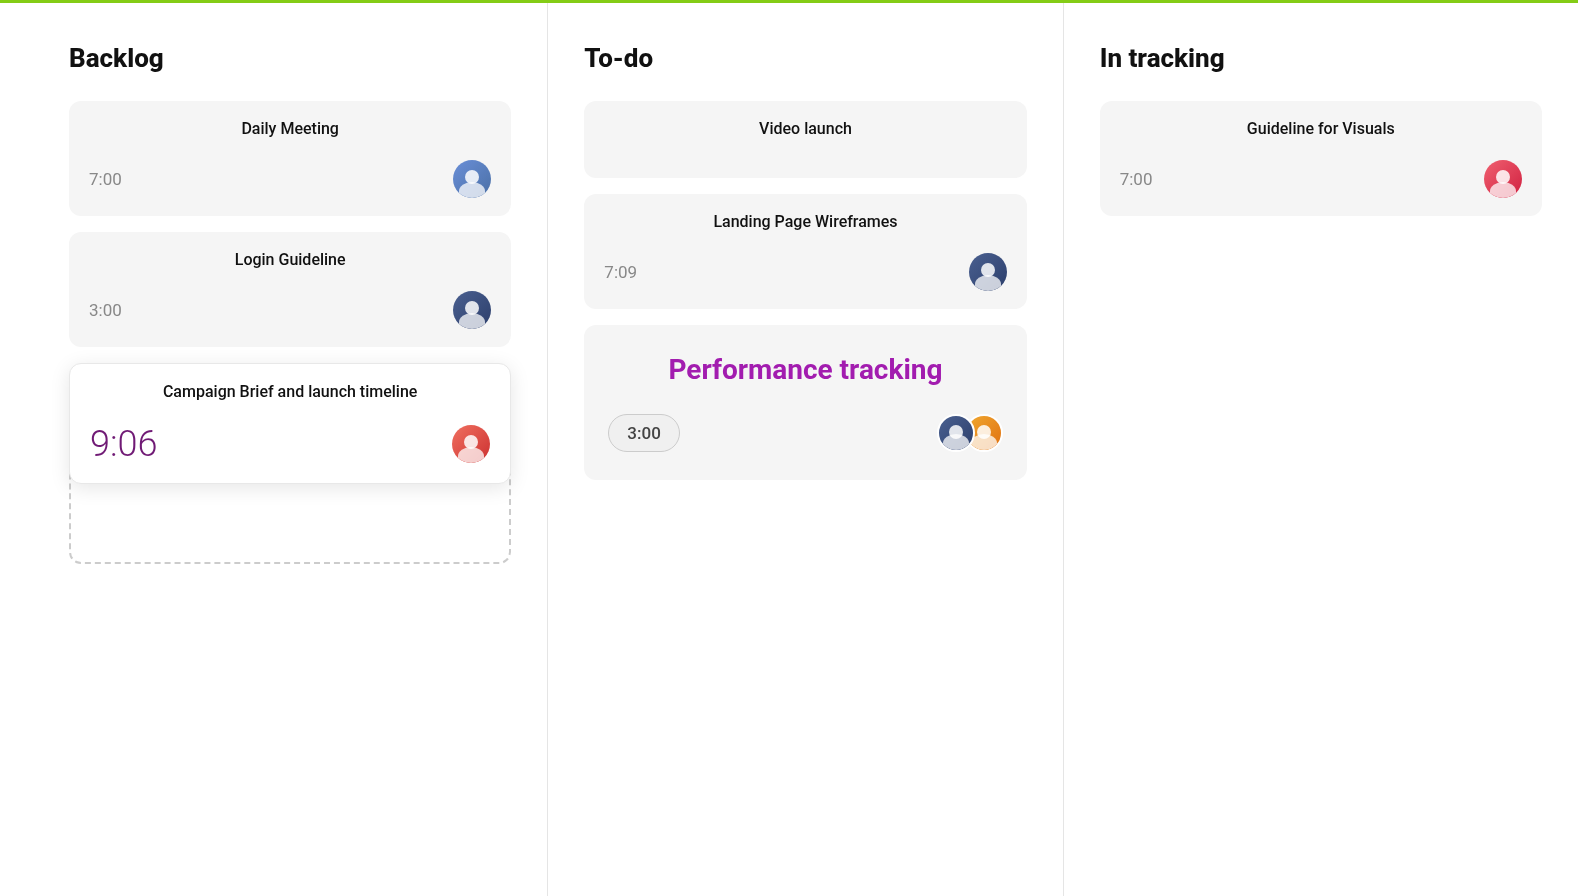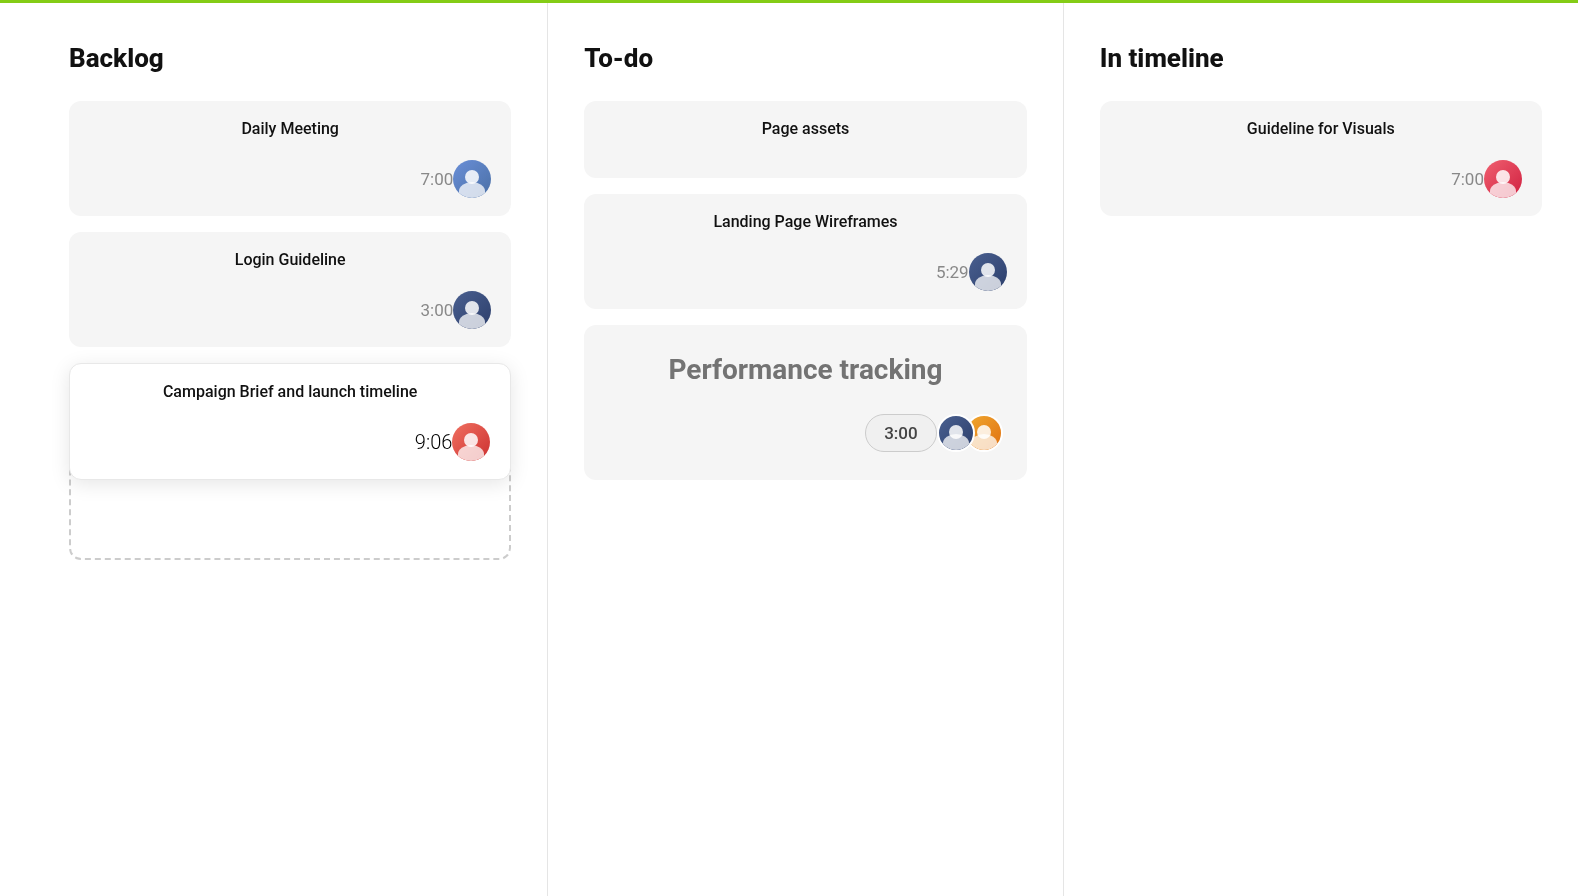--- a/index.html
+++ b/index.html
@@ -54,32 +54,32 @@
       font-size: 16px;
       font-weight: 500;
       color: #111111;
       margin-bottom: 22px;
       text-align: center;
     }
 
     .card-footer {
       display: flex;
       align-items: center;
-      justify-content: flex-end;
+      justify-content: space-between;
     }
 
     .card-time {
       font-size: 17px;
       color: #888888;
     }
 
     .card-time.large {
-      font-size: 20px;
+      font-size: 36px;
       font-weight: 300;
-      color: #000000;
+      color: #701a75;
     }
 
     .avatar {
       width: 38px;
       height: 38px;
       border-radius: 50%;
       overflow: hidden;
       display: flex;
       align-items: center;
       justify-content: center;
@@ -102,21 +102,21 @@
     .card-featured {
       background: #f5f5f5;
       border-radius: 12px;
       padding: 28px 24px;
       margin-bottom: 16px;
     }
 
     .card-featured .card-title {
       font-size: 28px;
       font-weight: 700;
-      color: #737373;
+      color: #a21caf;
       margin-bottom: 28px;
     }
 
     .time-badge {
       background: #f0f0f0;
       border-radius: 20px;
       padding: 8px 18px;
       font-size: 17px;
       font-weight: 500;
       color: #444444;
@@ -252,27 +252,27 @@
       </div>
       <div class="dashed-placeholder"></div>
     </div>
 
   </div>
 
   <div class="column">
     <div class="column-header">To-do</div>
 
     <div class="card">
-      <div class="card-title">Page assets</div>
+      <div class="card-title">Video launch</div>
     </div>
 
     <div class="card">
       <div class="card-title">Landing Page Wireframes</div>
       <div class="card-footer">
-        <span class="card-time">5:29</span>
+        <span class="card-time">7:09</span>
         <div class="avatar-group">
           <div class="avatar avatar-img-darkblue">
             <div class="person-silhouette"></div>
           </div>
         </div>
       </div>
     </div>
 
     <div class="card-featured">
       <div class="card-title">Performance tracking</div>
@@ -285,21 +285,21 @@
           <div class="avatar avatar-img-orange" style="border: 2px solid white; z-index: 1; position: relative;">
             <div class="person-silhouette"></div>
           </div>
         </div>
       </div>
     </div>
 
   </div>
 
   <div class="column">
-    <div class="column-header">In timeline</div>
+    <div class="column-header">In tracking</div>
 
     <div class="card">
       <div class="card-title">Guideline for Visuals</div>
       <div class="card-footer">
         <span class="card-time">7:00</span>
         <div class="avatar-group">
           <div class="avatar avatar-img-red">
             <div class="person-silhouette"></div>
           </div>
         </div>

